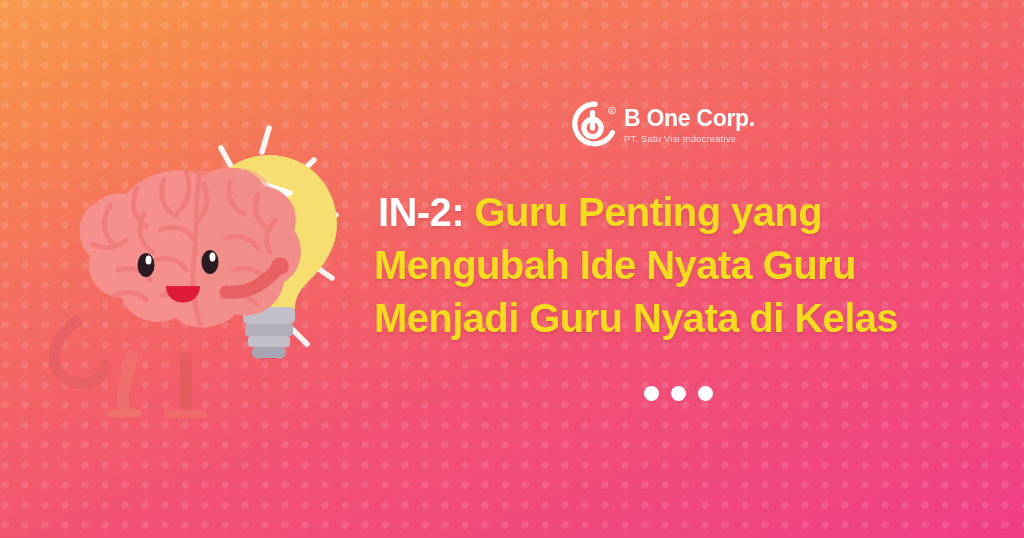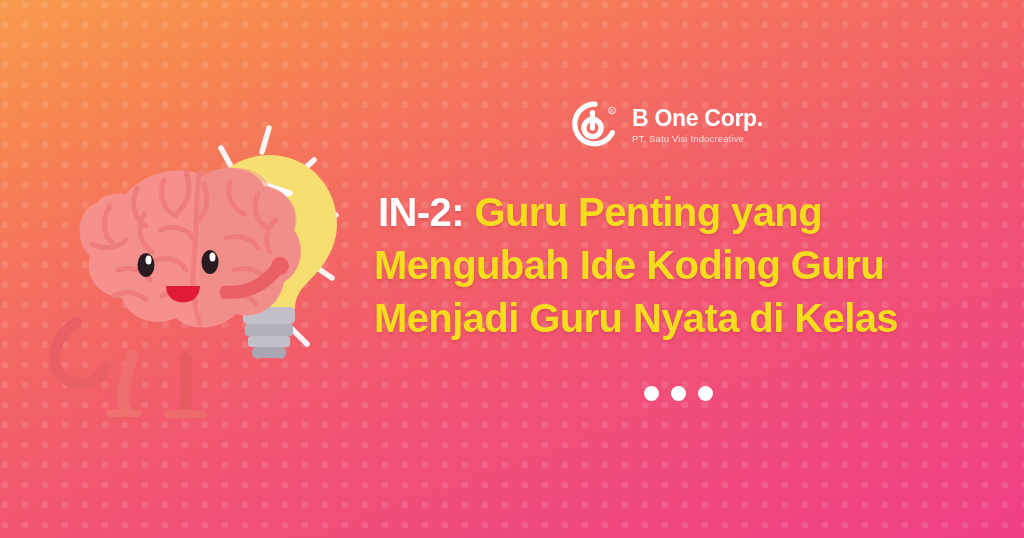--- a/index.html
+++ b/index.html
@@ -28,21 +28,21 @@
     background-image:
       radial-gradient(circle at 5px 5px, rgba(255,255,255,0.11) 3.3px, rgba(255,255,255,0) 3.9px);
     background-size:20px 20px;
     pointer-events:none;
   }
 
   
   .logo-lockup {
     position:absolute;
     left:572px; top:101px;
-    display:flex; align-items:center; gap:14px;
+    display:flex; align-items:center; gap:6px;
   }
   .logo-mark { position:relative; width:46px; height:46px; flex:none; }
   .logo-mark svg { display:block; width:46px; height:46px; }
   .logo-text-wrap { display:flex; flex-direction:column; line-height:1; padding-top:2px; }
   .logo-title {
     color:#FFFFFF;
     font-size:23px;
     font-weight:bold;
     letter-spacing:-0.3px;
   }
@@ -223,21 +223,21 @@
       <div class="logo-title">B One Corp.</div>
       <div class="logo-sub">PT. Satu Visi Indocreative</div>
     </div>
   </div>
 
   <div class="headline">
     <span class="hl-line l1">
       <span class="prefix">IN-2: </span>
       <span>Guru Penting yang</span>
     </span>
-    <span class="hl-line l2">Mengubah Ide Koding Guru</span>
+    <span class="hl-line l2">Mengubah Ide Nyata Guru</span>
     <span class="hl-line l3">Menjadi Guru Nyata di Kelas</span>
   </div>
 
   <div class="ellipsis">
     <span></span>
     <span></span>
     <span></span>
   </div>
 
 </div>

